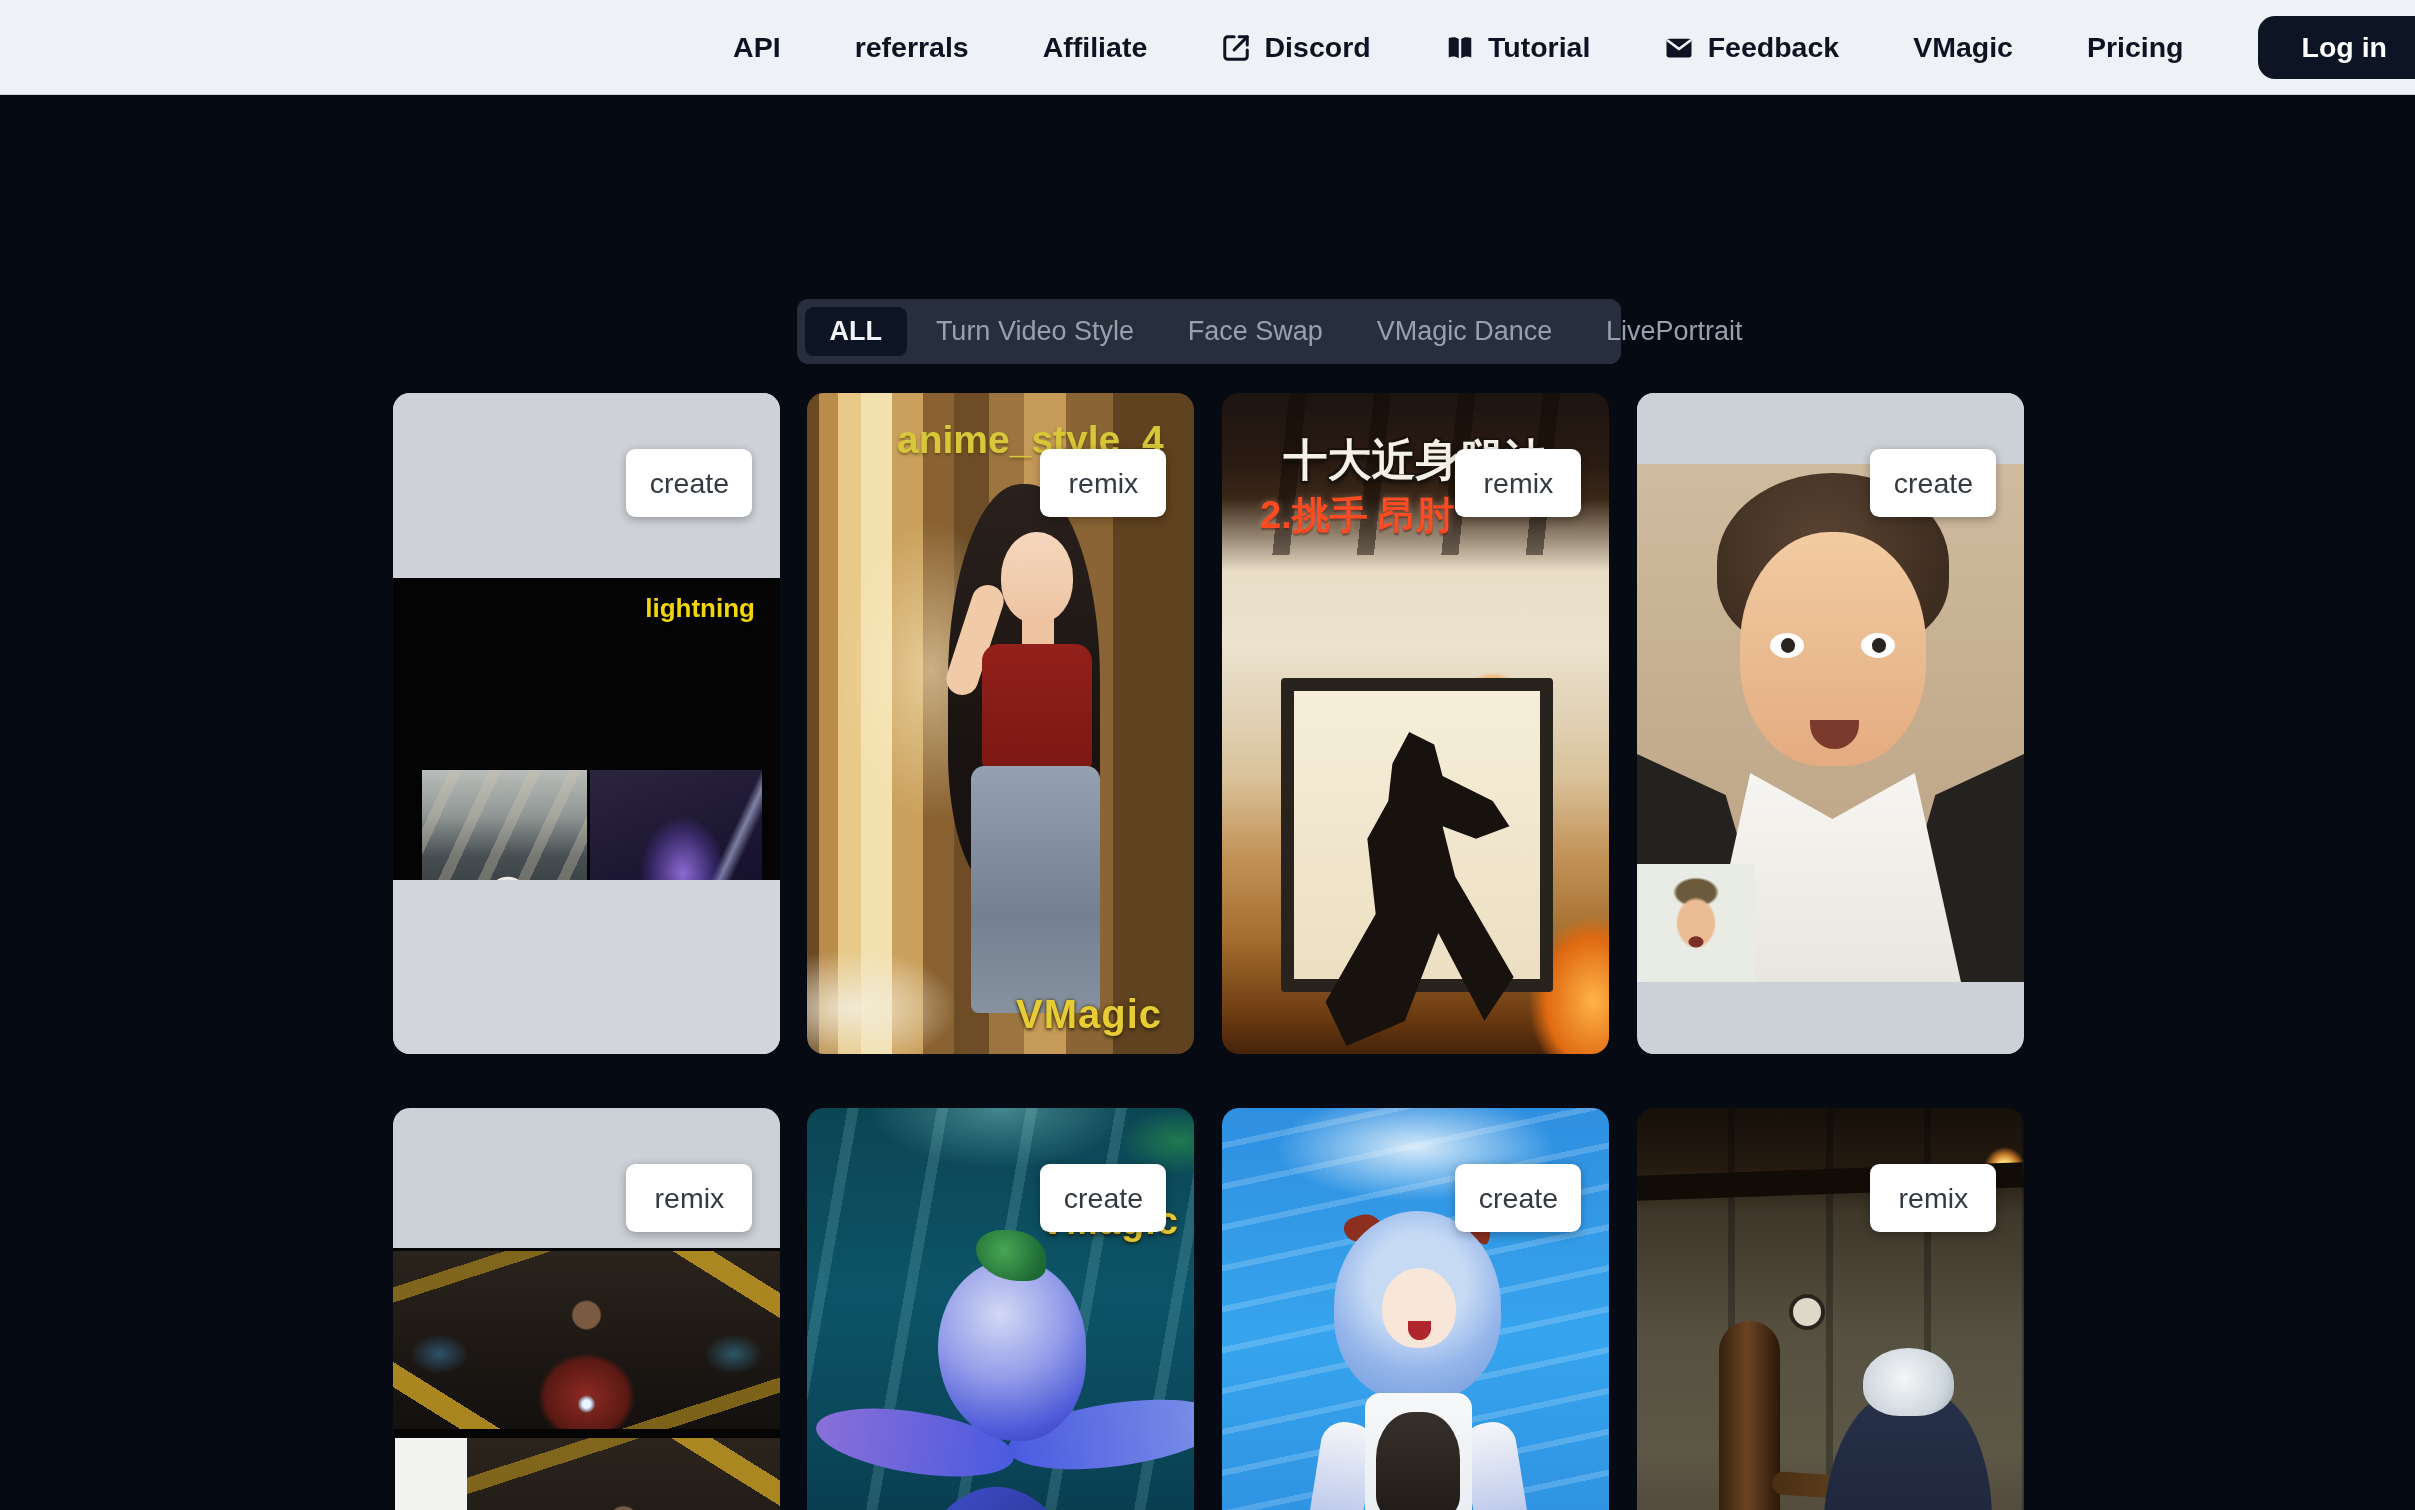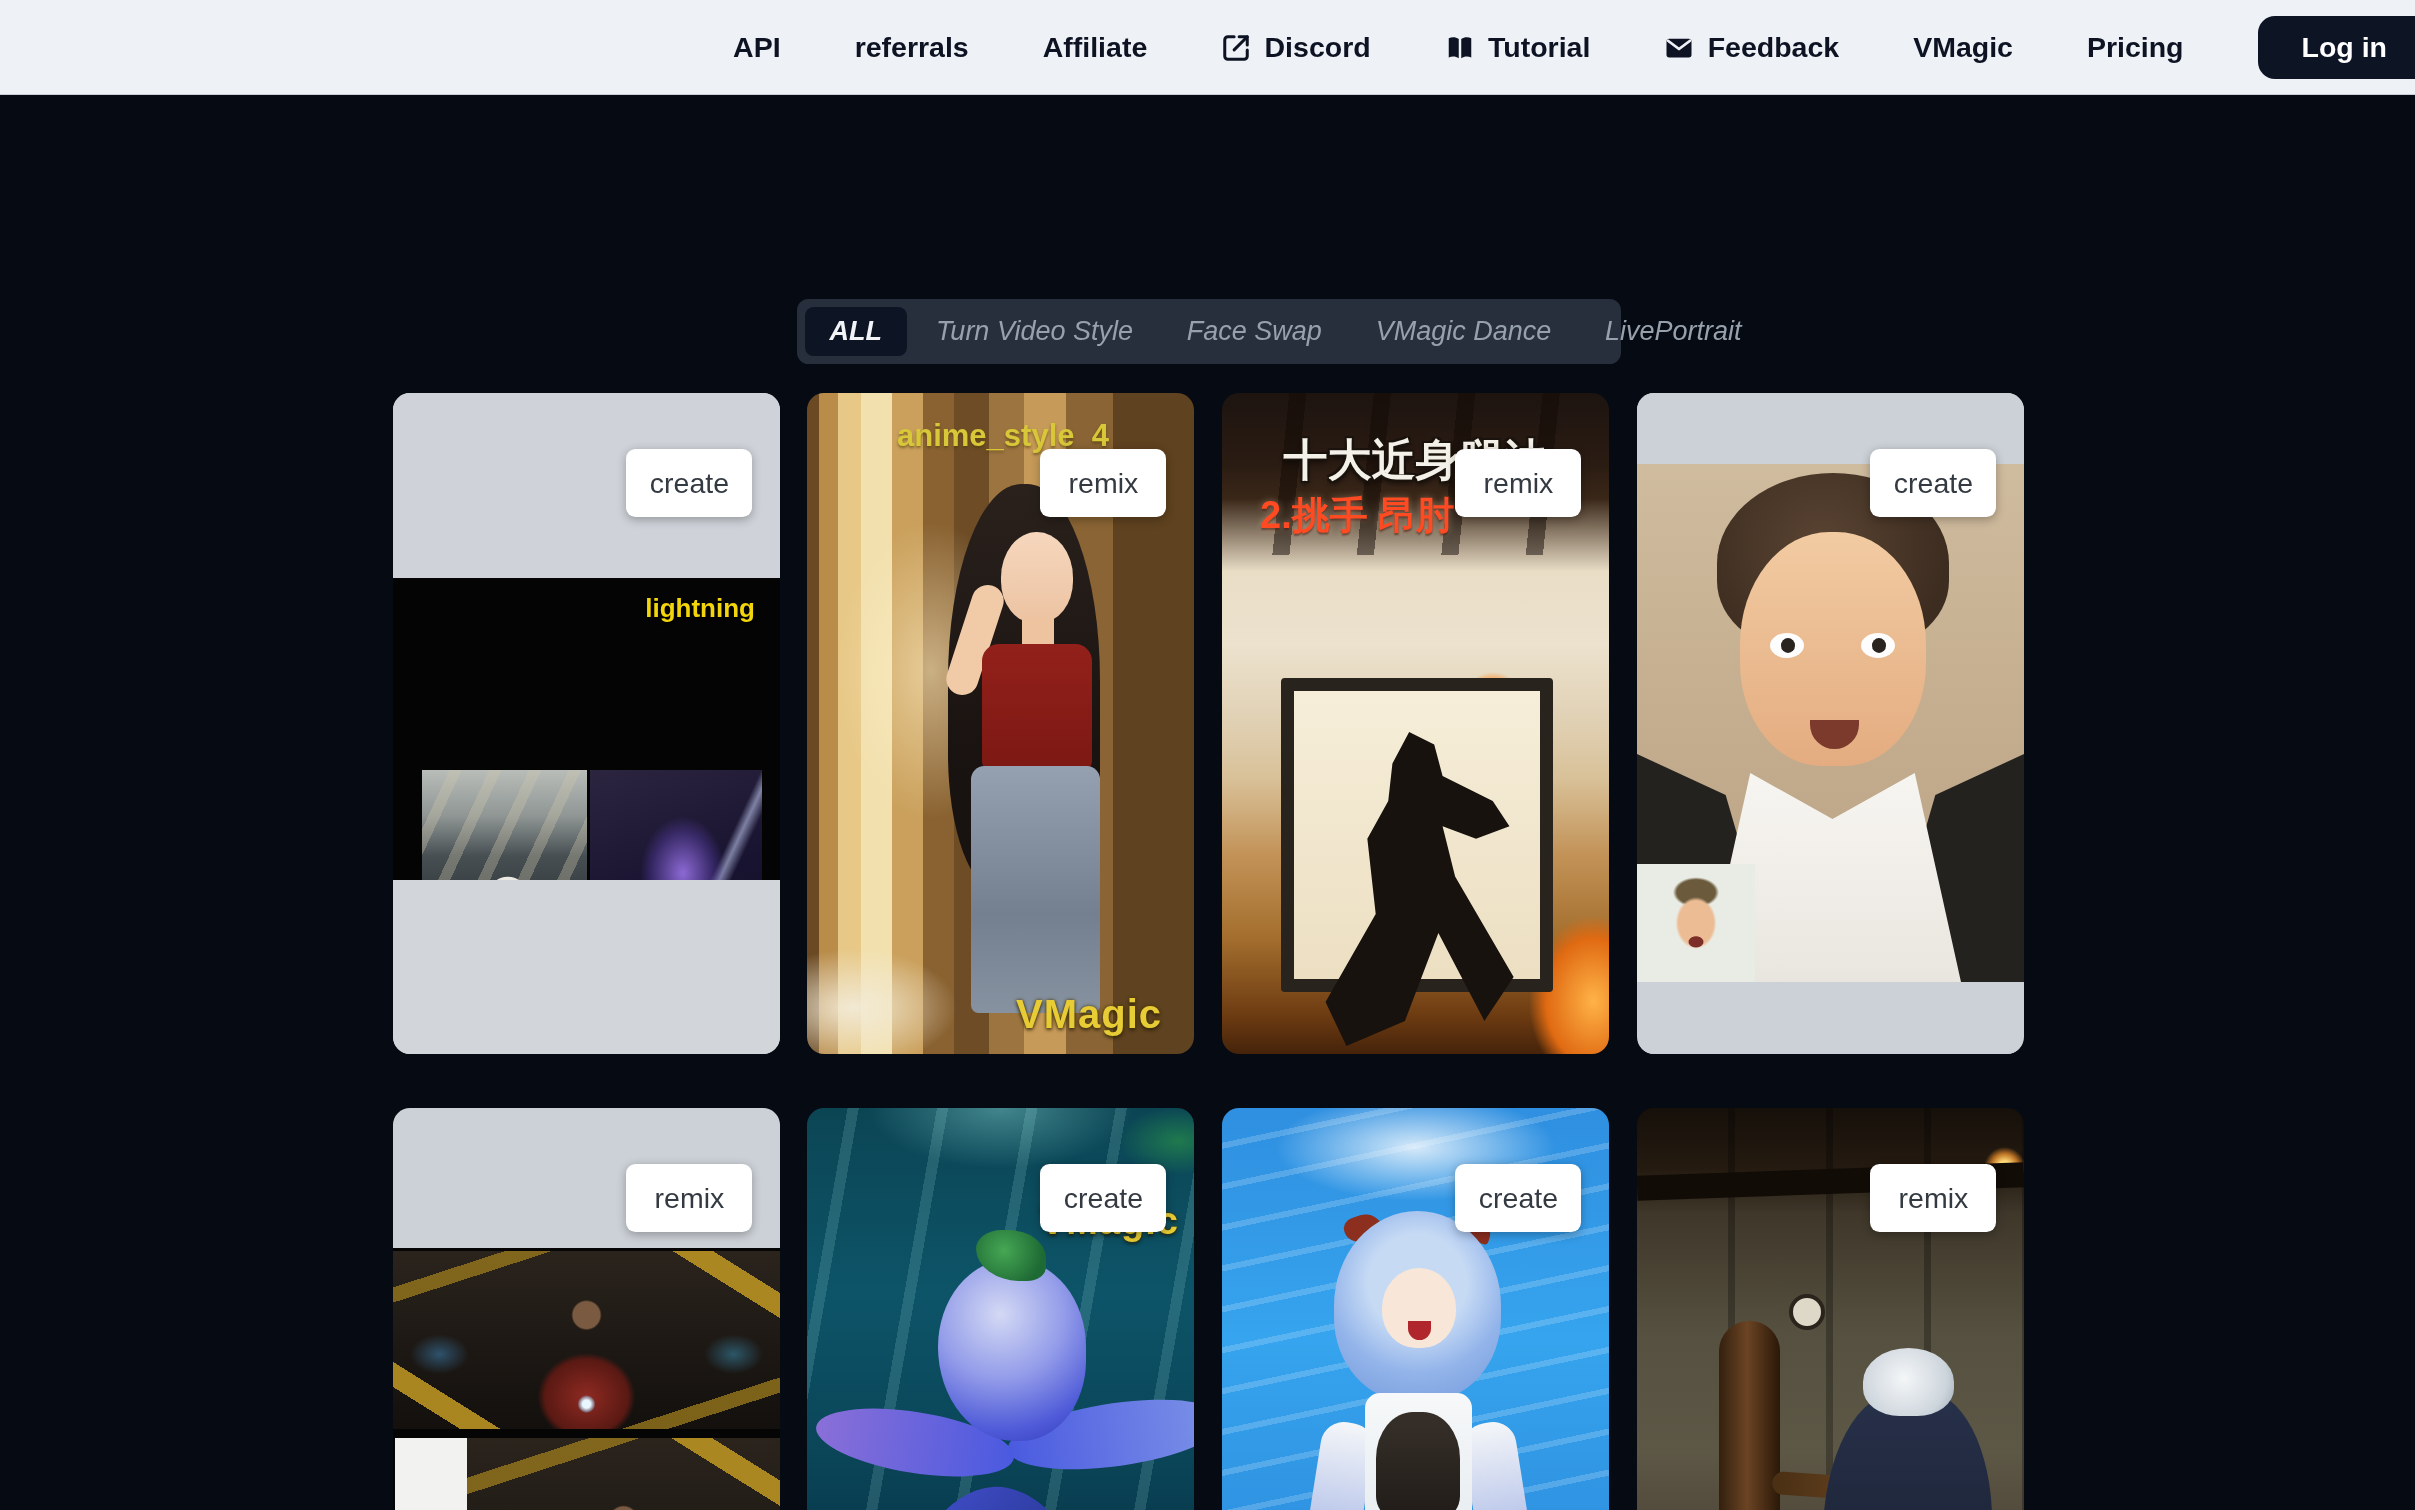--- a/index.html
+++ b/index.html
@@ -36,21 +36,20 @@
   
   .tabbar {
     position:absolute; left:797px; top:299px; width:824px; height:65px;
     background:#272f3c; border-radius:11.4px;
     display:flex; align-items:center; padding:7.6px; gap:3.8px;
   }
   .tab {
     height:49px; display:flex; align-items:center; padding:0 25px;
     border-radius:8.6px; font-size:27px; color:#97a1ad; cursor:pointer;
     white-space:nowrap;
-    font-style:italic;
   }
   .tab.active { background:#0d1524; color:#f1f3f6; font-weight:600; }
 
   
   .card {
     position:absolute; width:387px; height:661px;
     border-radius:17px; overflow:hidden; background:#ccd1d7; cursor:pointer;
   }
   .c0 { left:393px;  top:393px; }
   .c1 { left:807px;  top:393px; }
@@ -117,21 +116,21 @@
     background:linear-gradient(180deg,#f6d7bd,#ecc3a2); border-radius:50% 50% 46% 46%; }
   .ag-neck { position:absolute; left:215px; top:224px; width:32px; height:34px; background:#eec3a0; }
   .ag-top  { position:absolute; left:175px; top:251px; width:110px; height:127px;
     background:linear-gradient(180deg,#93201a,#7c1813); border-radius:17px 17px 9.5px 9.5px; }
   .ag-arm  { position:absolute; left:152px; top:190px; width:32px; height:114px;
     background:#f1cba8; border-radius:17px; transform:rotate(18deg); }
   .ag-jeans{ position:absolute; left:164px; top:373px; width:129px; height:247px;
     background:linear-gradient(180deg,#95a1b0,#74808f 60%,#8792a1); border-radius:13.3px 13.3px 7.6px 7.6px; }
   .lbl-style {
     position:absolute; top:25px; left:90px; z-index:3;
-    font-size:31px; font-weight:700; color:#d8c739;
+    font-size:39px; font-weight:700; color:#d8c739;
     text-shadow:0 1.9px 2.9px rgba(70,55,0,.55);
   }
   .wm-bottom { bottom:17px; right:32px; font-size:40px; }
 
   
   .scene-kungfu {
     background:
       radial-gradient(circle 44px at 70% 47%, #ffd36b, #ff8a1f 45%, rgba(0,0,0,0) 72%),
       radial-gradient(ellipse 86px 114px at 96% 92%, #ffb347, #e06a12 55%, rgba(0,0,0,0) 75%),
       linear-gradient(180deg,#1d1410 0%,#2b1c13 11%,#3a2718 16%,#e9ddc6 27%,#ece2cd 38%,#e2d3b8 48%,#d9c29a 58%,#c29257 70%,#a5702f 82%,#6e3c12 94%,#45230a 100%);

